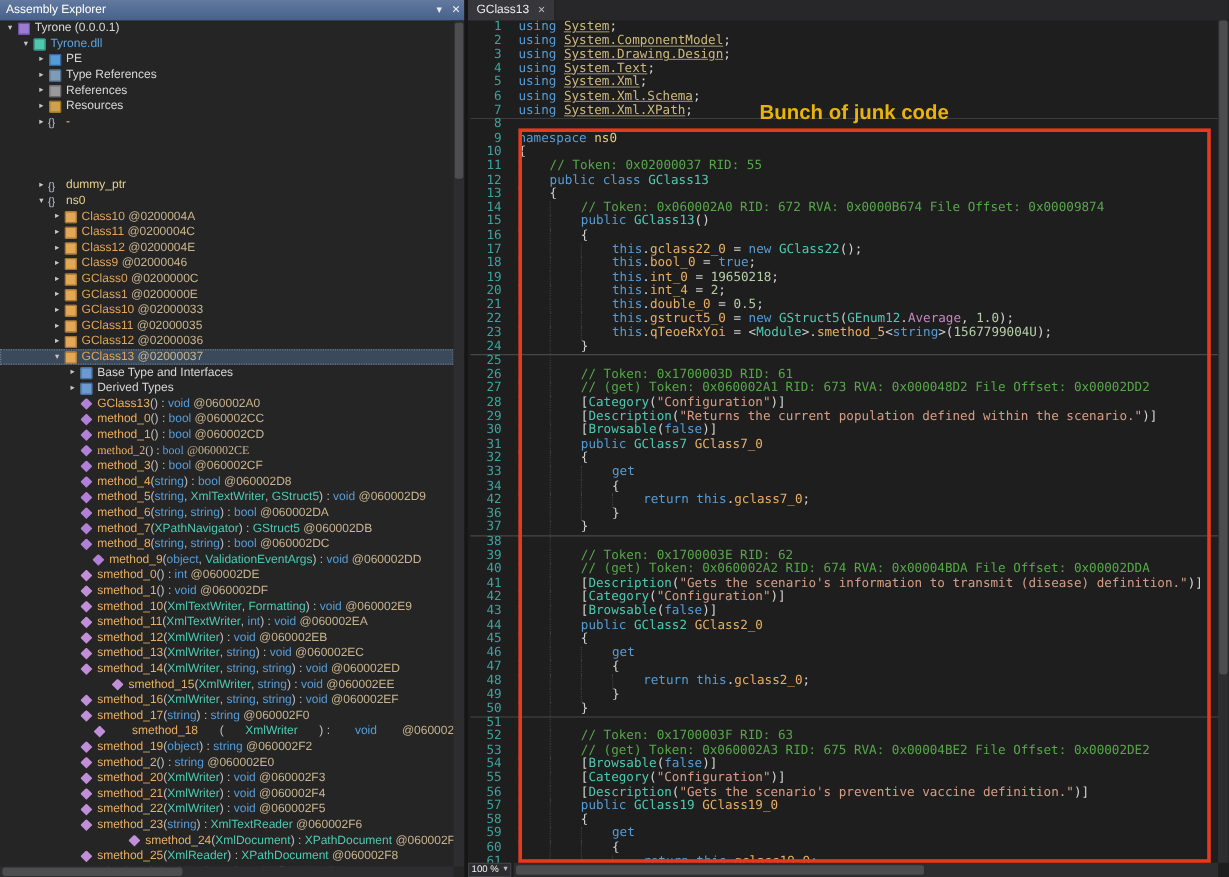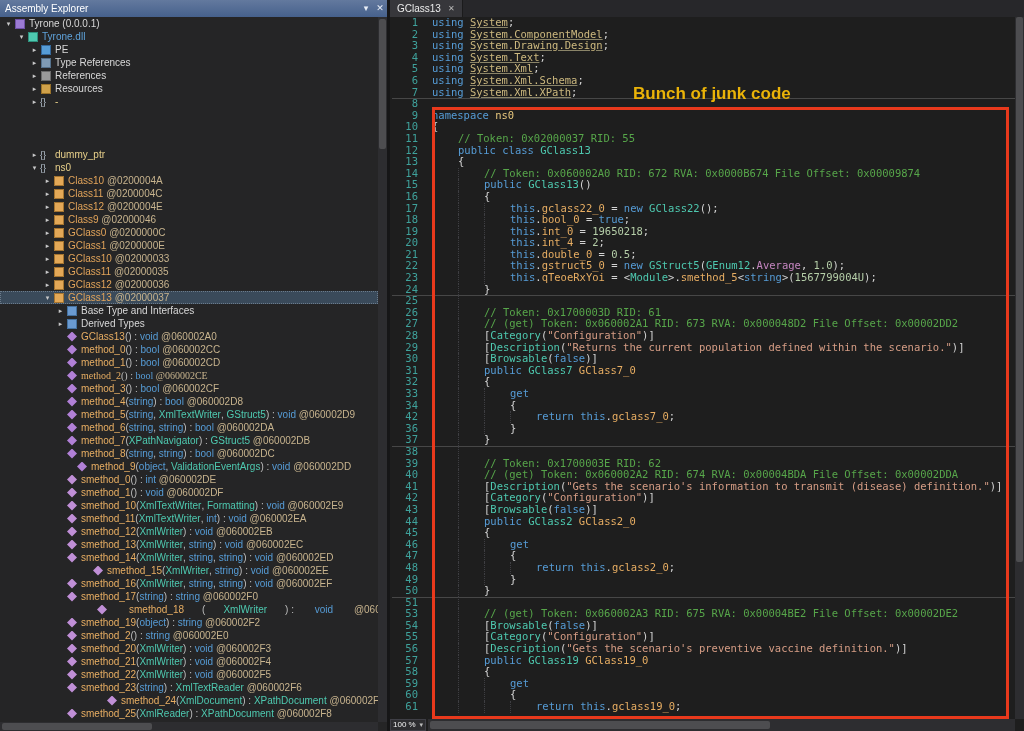--- a/index.html
+++ b/index.html
@@ -116,21 +116,21 @@
         <div class="trow" style="padding-left: 55px;"><span class="twisty"></span><span class="ticon ic-static-method"></span><span class="tk-m">smethod_0</span><span class="tk-pn">() : </span><span class="tk-kw">int</span><span class="tk-addr"> @060002DE</span></div>
         <div class="trow" style="padding-left: 55px;"><span class="twisty"></span><span class="ticon ic-static-method"></span><span class="tk-m">smethod_1</span><span class="tk-pn">() : </span><span class="tk-kw">void</span><span class="tk-addr"> @060002DF</span></div>
         <div class="trow" style="padding-left: 55px;"><span class="twisty"></span><span class="ticon ic-static-method"></span><span class="tk-m">smethod_10</span><span class="tk-pn">(</span><span class="tk-ty">XmlTextWriter</span><span class="tk-pn">, </span><span class="tk-ty">Formatting</span><span class="tk-pn">) : </span><span class="tk-kw">void</span><span class="tk-addr"> @060002E9</span></div>
         <div class="trow" style="padding-left: 55px;"><span class="twisty"></span><span class="ticon ic-static-method"></span><span class="tk-m">smethod_11</span><span class="tk-pn">(</span><span class="tk-ty">XmlTextWriter</span><span class="tk-pn">, </span><span class="tk-kw">int</span><span class="tk-pn">) : </span><span class="tk-kw">void</span><span class="tk-addr"> @060002EA</span></div>
         <div class="trow" style="padding-left: 55px;"><span class="twisty"></span><span class="ticon ic-static-method"></span><span class="tk-m">smethod_12</span><span class="tk-pn">(</span><span class="tk-ty">XmlWriter</span><span class="tk-pn">) : </span><span class="tk-kw">void</span><span class="tk-addr"> @060002EB</span></div>
         <div class="trow" style="padding-left: 55px;"><span class="twisty"></span><span class="ticon ic-static-method"></span><span class="tk-m">smethod_13</span><span class="tk-pn">(</span><span class="tk-ty">XmlWriter</span><span class="tk-pn">, </span><span class="tk-kw">string</span><span class="tk-pn">) : </span><span class="tk-kw">void</span><span class="tk-addr"> @060002EC</span></div>
         <div class="trow" style="padding-left: 55px;"><span class="twisty"></span><span class="ticon ic-static-method"></span><span class="tk-m">smethod_14</span><span class="tk-pn">(</span><span class="tk-ty">XmlWriter</span><span class="tk-pn">, </span><span class="tk-kw">string</span><span class="tk-pn">, </span><span class="tk-kw">string</span><span class="tk-pn">) : </span><span class="tk-kw">void</span><span class="tk-addr"> @060002ED</span></div>
         <div class="trow" style="padding-left: 81px;"><span class="twisty"></span><span class="ticon ic-static-method"></span><span class="tk-m">smethod_15</span><span class="tk-pn">(</span><span class="tk-ty">XmlWriter</span><span class="tk-pn">, </span><span class="tk-kw">string</span><span class="tk-pn">) : </span><span class="tk-kw">void</span><span class="tk-addr"> @060002EE</span></div>
         <div class="trow" style="padding-left: 55px;"><span class="twisty"></span><span class="ticon ic-static-method"></span><span class="tk-m">smethod_16</span><span class="tk-pn">(</span><span class="tk-ty">XmlWriter</span><span class="tk-pn">, </span><span class="tk-kw">string</span><span class="tk-pn">, </span><span class="tk-kw">string</span><span class="tk-pn">) : </span><span class="tk-kw">void</span><span class="tk-addr"> @060002EF</span></div>
         <div class="trow" style="padding-left: 55px;"><span class="twisty"></span><span class="ticon ic-static-method"></span><span class="tk-m">smethod_17</span><span class="tk-pn">(</span><span class="tk-kw">string</span><span class="tk-pn">) : </span><span class="tk-kw">string</span><span class="tk-addr"> @060002F0</span></div>
-        <div class="trow" style="padding-left: 67px; gap: 18px;"><span class="twisty"></span><span class="ticon ic-static-method"></span><span class="tk-m">smethod_18</span><span class="tk-pn">(</span><span class="tk-ty">XmlWriter</span><span class="tk-pn">) : </span><span class="tk-kw">void</span><span class="tk-addr"> @060002F1</span></div>
+        <div class="trow" style="padding-left: 48px; gap: 18px;"><span class="twisty"></span><span class="ticon ic-static-method"></span><span class="tk-m">smethod_18</span><span class="tk-pn">(</span><span class="tk-ty">XmlWriter</span><span class="tk-pn">) : </span><span class="tk-kw">void</span><span class="tk-addr"> @060002F1</span></div>
         <div class="trow" style="padding-left: 55px;"><span class="twisty"></span><span class="ticon ic-static-method"></span><span class="tk-m">smethod_19</span><span class="tk-pn">(</span><span class="tk-kw">object</span><span class="tk-pn">) : </span><span class="tk-kw">string</span><span class="tk-addr"> @060002F2</span></div>
         <div class="trow" style="padding-left: 55px;"><span class="twisty"></span><span class="ticon ic-static-method"></span><span class="tk-m">smethod_2</span><span class="tk-pn">() : </span><span class="tk-kw">string</span><span class="tk-addr"> @060002E0</span></div>
         <div class="trow" style="padding-left: 55px;"><span class="twisty"></span><span class="ticon ic-static-method"></span><span class="tk-m">smethod_20</span><span class="tk-pn">(</span><span class="tk-ty">XmlWriter</span><span class="tk-pn">) : </span><span class="tk-kw">void</span><span class="tk-addr"> @060002F3</span></div>
         <div class="trow" style="padding-left: 55px;"><span class="twisty"></span><span class="ticon ic-static-method"></span><span class="tk-m">smethod_21</span><span class="tk-pn">(</span><span class="tk-ty">XmlWriter</span><span class="tk-pn">) : </span><span class="tk-kw">void</span><span class="tk-addr"> @060002F4</span></div>
         <div class="trow" style="padding-left: 55px;"><span class="twisty"></span><span class="ticon ic-static-method"></span><span class="tk-m">smethod_22</span><span class="tk-pn">(</span><span class="tk-ty">XmlWriter</span><span class="tk-pn">) : </span><span class="tk-kw">void</span><span class="tk-addr"> @060002F5</span></div>
         <div class="trow" style="padding-left: 55px;"><span class="twisty"></span><span class="ticon ic-static-method"></span><span class="tk-m">smethod_23</span><span class="tk-pn">(</span><span class="tk-kw">string</span><span class="tk-pn">) : </span><span class="tk-ty">XmlTextReader</span><span class="tk-addr"> @060002F6</span></div>
         <div class="trow" style="padding-left: 55px; margin-left: 40px;"><span class="twisty"></span><span class="ticon ic-static-method"></span><span class="tk-m">smethod_24</span><span class="tk-pn">(</span><span class="tk-ty">XmlDocument</span><span class="tk-pn">) : </span><span class="tk-ty">XPathDocument</span><span class="tk-addr"> @060002F7</span></div>
         <div class="trow" style="padding-left: 55px;"><span class="twisty"></span><span class="ticon ic-static-method"></span><span class="tk-m">smethod_25</span><span class="tk-pn">(</span><span class="tk-ty">XmlReader</span><span class="tk-pn">) : </span><span class="tk-ty">XPathDocument</span><span class="tk-addr"> @060002F8</span></div>
         <div class="trow" style="padding-left: 42px; align-items: flex-end;"><span class="twisty"></span><span class="ticon ic-static-method"></span><span class="tk-m">smethod_26</span><span class="tk-pn">(</span><span class="tk-ty">XPathNavigator</span><span class="tk-pn">) : </span><span class="tk-kw">void</span><span class="tk-addr"> @060002F9</span></div>
         <div class="trow" style="padding-left: 55px;"><span class="twisty"></span><span class="ticon ic-static-method"></span><span class="tk-m">smethod_27</span><span class="tk-pn">(</span><span class="tk-ty">XPathNavigator</span><span class="tk-pn">) : </span><span class="tk-kw">bool</span><span class="tk-addr"> @060002FA</span></div>
@@ -549,20 +549,26 @@
           <span class="guide"></span>
           <span class="guide"></span>
           <span class="ck-p">}</span>
         </div>
         <div class="cline sep">
           <span class="lnum">51</span>
           <span class="guide"></span>
           <span class="guide"></span>
         </div>
         <div class="cline">
+          <span class="lnum">52</span>
+          <span class="guide"></span>
+          <span class="guide"></span>
+          <span class="ck-c">// Token: 0x1700003F RID: 63</span>
+        </div>
+        <div class="cline">
           <span class="lnum">53</span>
           <span class="guide"></span>
           <span class="guide"></span>
           <span class="ck-c">// (get) Token: 0x060002A3 RID: 675 RVA: 0x00004BE2 File Offset: 0x00002DE2</span>
         </div>
         <div class="cline">
           <span class="lnum">54</span>
           <span class="guide"></span>
           <span class="guide"></span>
           <span class="ck-p">[</span>

